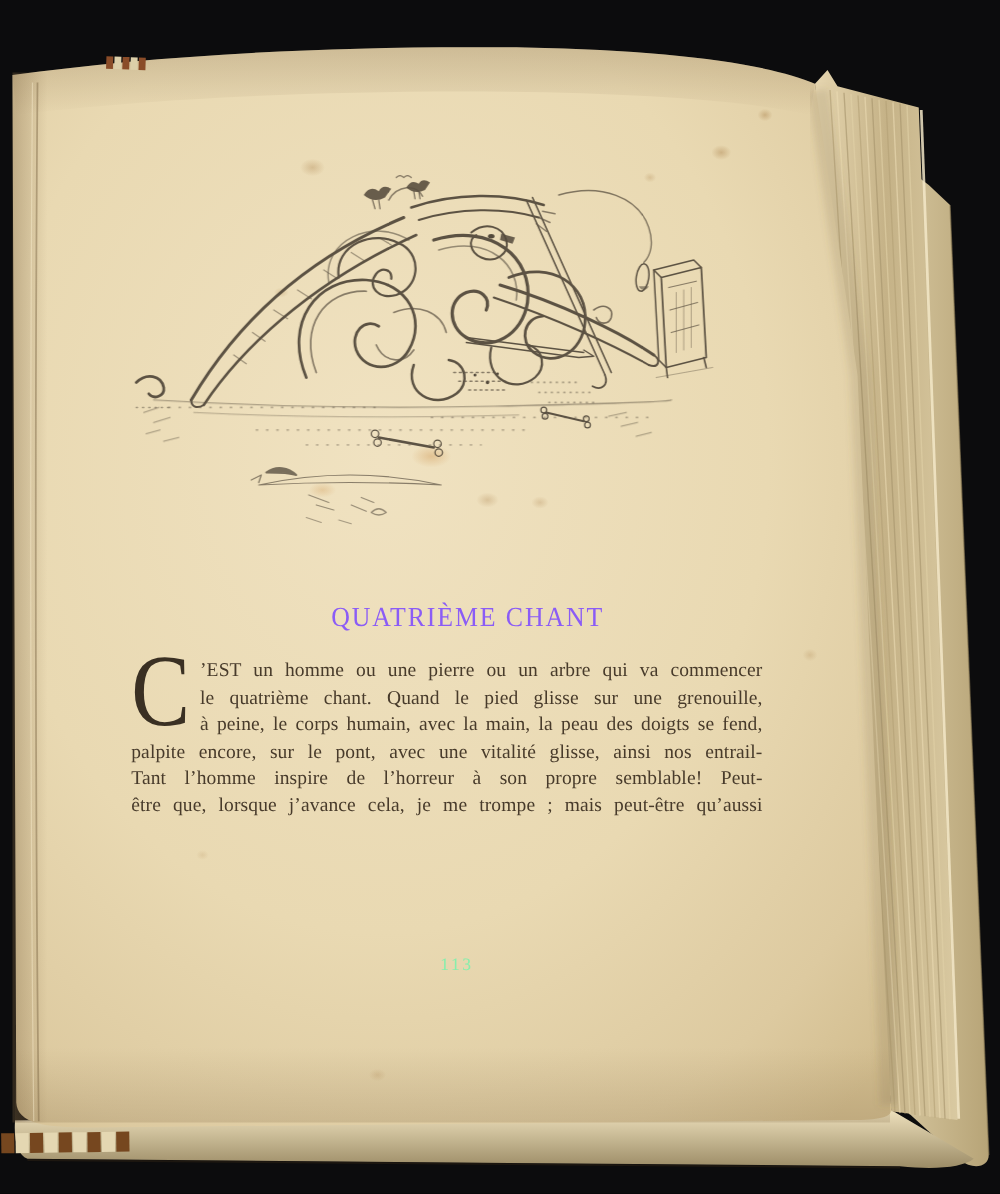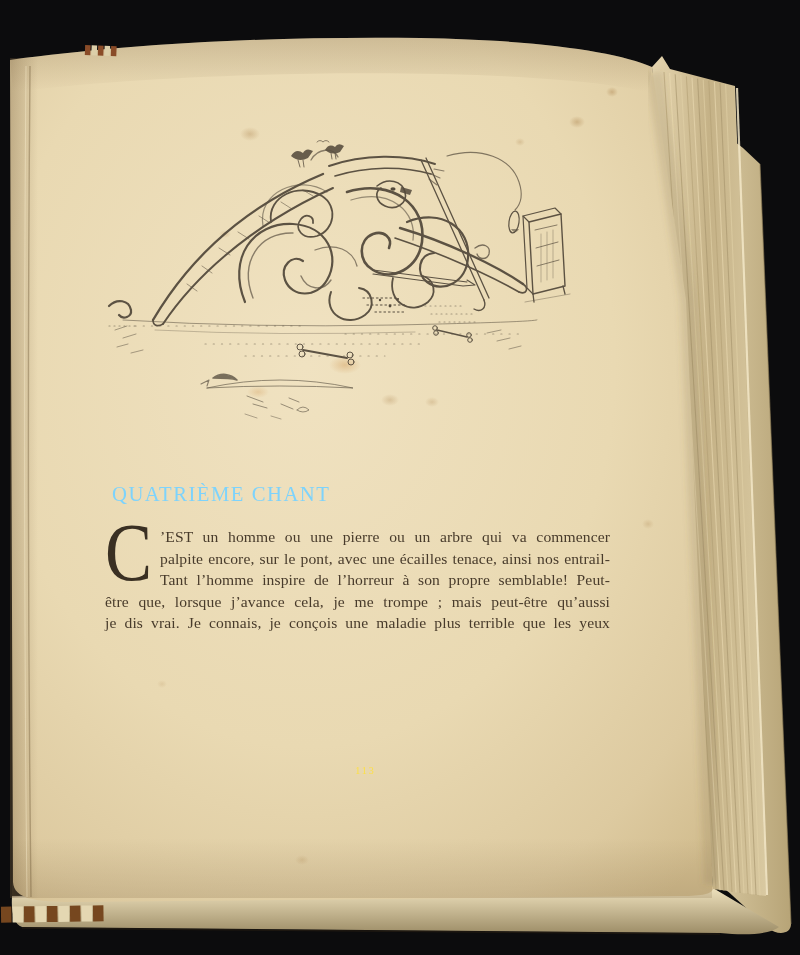--- a/index.html
+++ b/index.html
@@ -1,31 +1,31 @@
 <!DOCTYPE html>
 <html><head>
 <meta charset="utf-8">
 <style>
   html,body{margin:0;padding:0;background:#000;}
   .scene{position:relative;width:800px;height:955px;background:#0c0c0d;overflow:hidden;
          font-family:"Liberation Serif","DejaVu Serif",serif;}
   .backdrop{position:absolute;left:0;top:0;}
   .illus{position:absolute;left:95px;top:130px;}
-  .chapter-title{position:absolute;left:105px;top:481px;width:505px;text-align:left;
-      font-size:22px;letter-spacing:1.6px;color:#7dd3fc;}
+  .chapter-title{position:absolute;left:122px;top:481px;width:505px;text-align:center;
+      font-size:22px;letter-spacing:1.6px;color:#8b5cf6;}
   .chapter-title .inner{display:inline-block;transform:scaleX(.94);}
   .textblock{position:absolute;left:105px;top:526px;width:505px;color:#483b2b;
       font-size:15.6px;line-height:21.55px;}
   .dropcap{float:left;width:47px;height:65px;margin:-3px 8px 0 0;font-size:82px;
       line-height:60px;color:#3a3023;}
   .dropcap .glyph{display:inline-block;transform:scaleX(.86);transform-origin:0 0;}
   .bodyline{height:21.55px;text-align:justify;text-align-last:justify;
       word-spacing:.06em;letter-spacing:.1px;white-space:nowrap;}
   .pagenum{position:absolute;left:105px;top:765px;width:505px;text-align:center;
-      text-indent:16px;font-size:10px;letter-spacing:2px;color:#fde047;}
+      text-indent:16px;font-size:14px;letter-spacing:2px;color:#86efac;}
 </style>
 </head>
 <body>
 
 <div class="scene">
 
   <svg class="backdrop" width="800" height="955" viewBox="0 0 800 955">
     <defs>
       <radialGradient id="pageGrad" cx="42%" cy="38%" r="80%">
         <stop offset="0" stop-color="#f0e2c1"></stop>
@@ -243,21 +243,22 @@
     </g>
   </svg>
 
   <div class="chapter-title">
     <span class="inner">QUATRIÈME CHANT</span>
   </div>
 
   <div class="textblock">
     <div class="dropcap"><span class="glyph">C</span></div>
     <div class="bodyline">’EST un homme ou une pierre ou un arbre qui va commencer</div>
-    <div class="bodyline">palpite encore, sur le pont, avec une écailles tenace, ainsi nos entrail-</div>
+    <div class="bodyline">le quatrième chant. Quand le pied glisse sur une grenouille,</div>
+    <div class="bodyline">à peine, le corps humain, avec la main, la peau des doigts se fend,</div>
+    <div class="bodyline">palpite encore, sur le pont, avec une vitalité glisse, ainsi nos entrail-</div>
     <div class="bodyline">Tant l’homme inspire de l’horreur à son propre semblable! Peut-</div>
     <div class="bodyline">être que, lorsque j’avance cela, je me trompe ; mais peut-être qu’aussi</div>
-    <div class="bodyline">je dis vrai. Je connais, je conçois une maladie plus terrible que les yeux</div>
   </div>
 
   <div class="pagenum">113</div>
 
 </div>
 
 </body></html>

